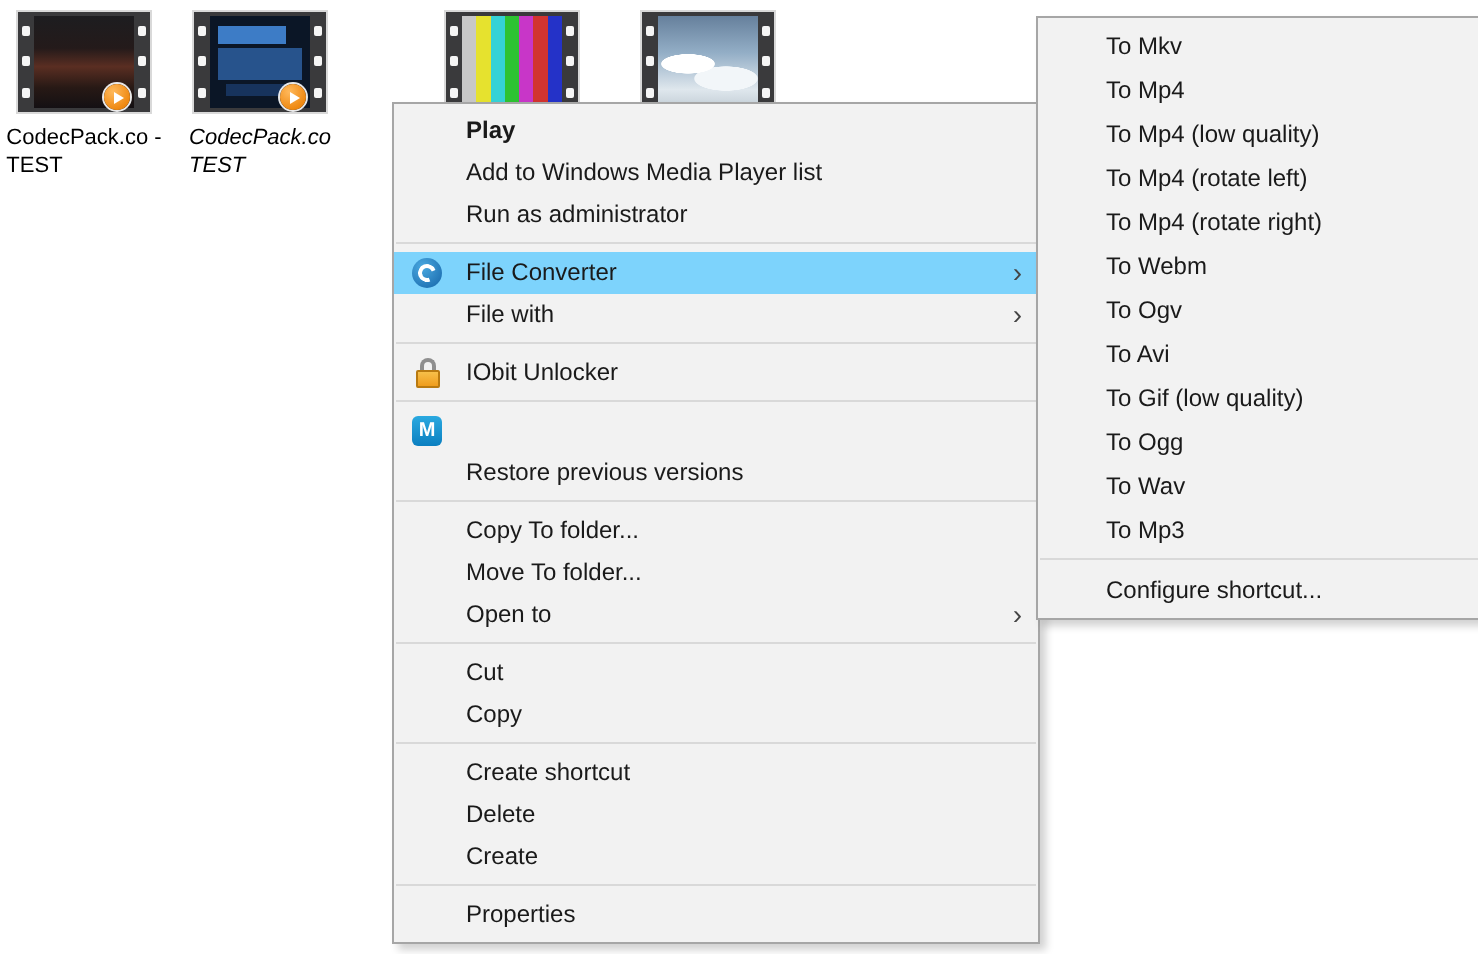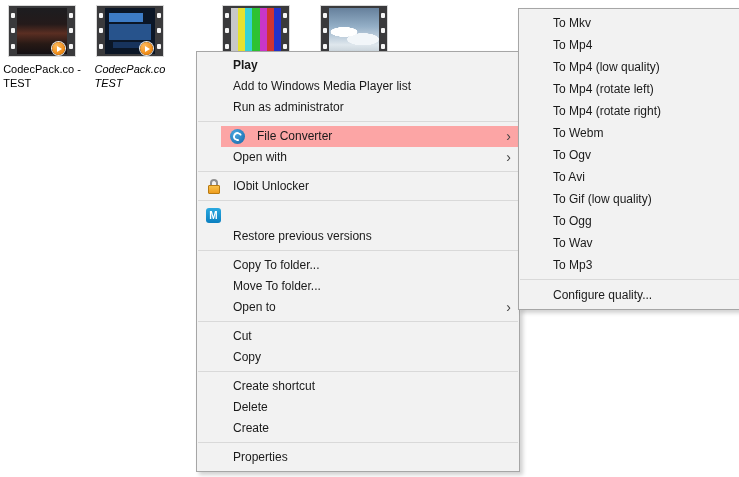--- a/index.html
+++ b/index.html
@@ -35,21 +35,21 @@
   .file-label { margin-top:6px; font-size:11px; line-height:14px; text-align:left; color:#000; white-space:nowrap; }
 
   
   .menu { position:absolute; background:#f2f2f2; border:1px solid #a6a6a6; box-shadow:3px 3px 4px rgba(0,0,0,.18); padding:3px 0; font-size:12px; }
   #context-menu { left:196px; top:51px; width:324px; z-index:10; }
   #convert-submenu { left:518px; top:8px; width:260px; z-index:20; }
 
   .mi { position:relative; height:21px; line-height:21px; padding-left:36px; padding-right:22px; color:#1a1a1a; white-space:nowrap; }
   #convert-submenu .mi { height:22px; line-height:22px; padding-left:34px; }
   .mi.bold { font-weight:bold; }
-  .mi.hl { background:#fca5a5;margin-left:24px; }
+  .mi.hl { background:#7dd3fc; }
   .menu-sep { height:0; border-top:1px solid #d9d9d9; margin:3px 1px 4px 1px; }
   .arrow { position:absolute; right:8px; top:0; font-size:14px; color:#444; }
 
   .mi-icon { position:absolute; left:9px; top:3px; width:15px; height:15px; }
 
   
   .fc-icon { border-radius:50%; background:radial-gradient(circle at 35% 30%, #4aa8e0, #1565a8); }
   .fc-icon::after { content:""; position:absolute; left:3px; top:3px; right:3px; bottom:3px; border:2px solid #fff; border-right-color:transparent; border-radius:50%; transform:rotate(25deg); }
 
   
@@ -148,21 +148,21 @@
   <div class="mi"><span>Run as administrator</span></div>
 
   <div class="menu-sep"></div>
 
   <div class="mi hl">
     <span class="mi-icon fc-icon"></span>
     <span>File Converter</span>
     <span class="arrow">›</span>
   </div>
   <div class="mi">
-    <span>Open with</span>
+    <span>File with</span>
     <span class="arrow">›</span>
   </div>
 
   <div class="menu-sep"></div>
 
   <div class="mi">
     <span class="mi-icon lock-icon">
         <i class="shackle"></i>
         <i class="lock-body"></i>
       </span>
@@ -210,14 +210,14 @@
   <div class="mi"><span>To Webm</span></div>
   <div class="mi"><span>To Ogv</span></div>
   <div class="mi"><span>To Avi</span></div>
   <div class="mi"><span>To Gif (low quality)</span></div>
   <div class="mi"><span>To Ogg</span></div>
   <div class="mi"><span>To Wav</span></div>
   <div class="mi"><span>To Mp3</span></div>
 
   <div class="menu-sep"></div>
 
-  <div class="mi"><span>Configure quality...</span></div>
+  <div class="mi"><span>Configure shortcut...</span></div>
 </div>
 
 </body></html>

